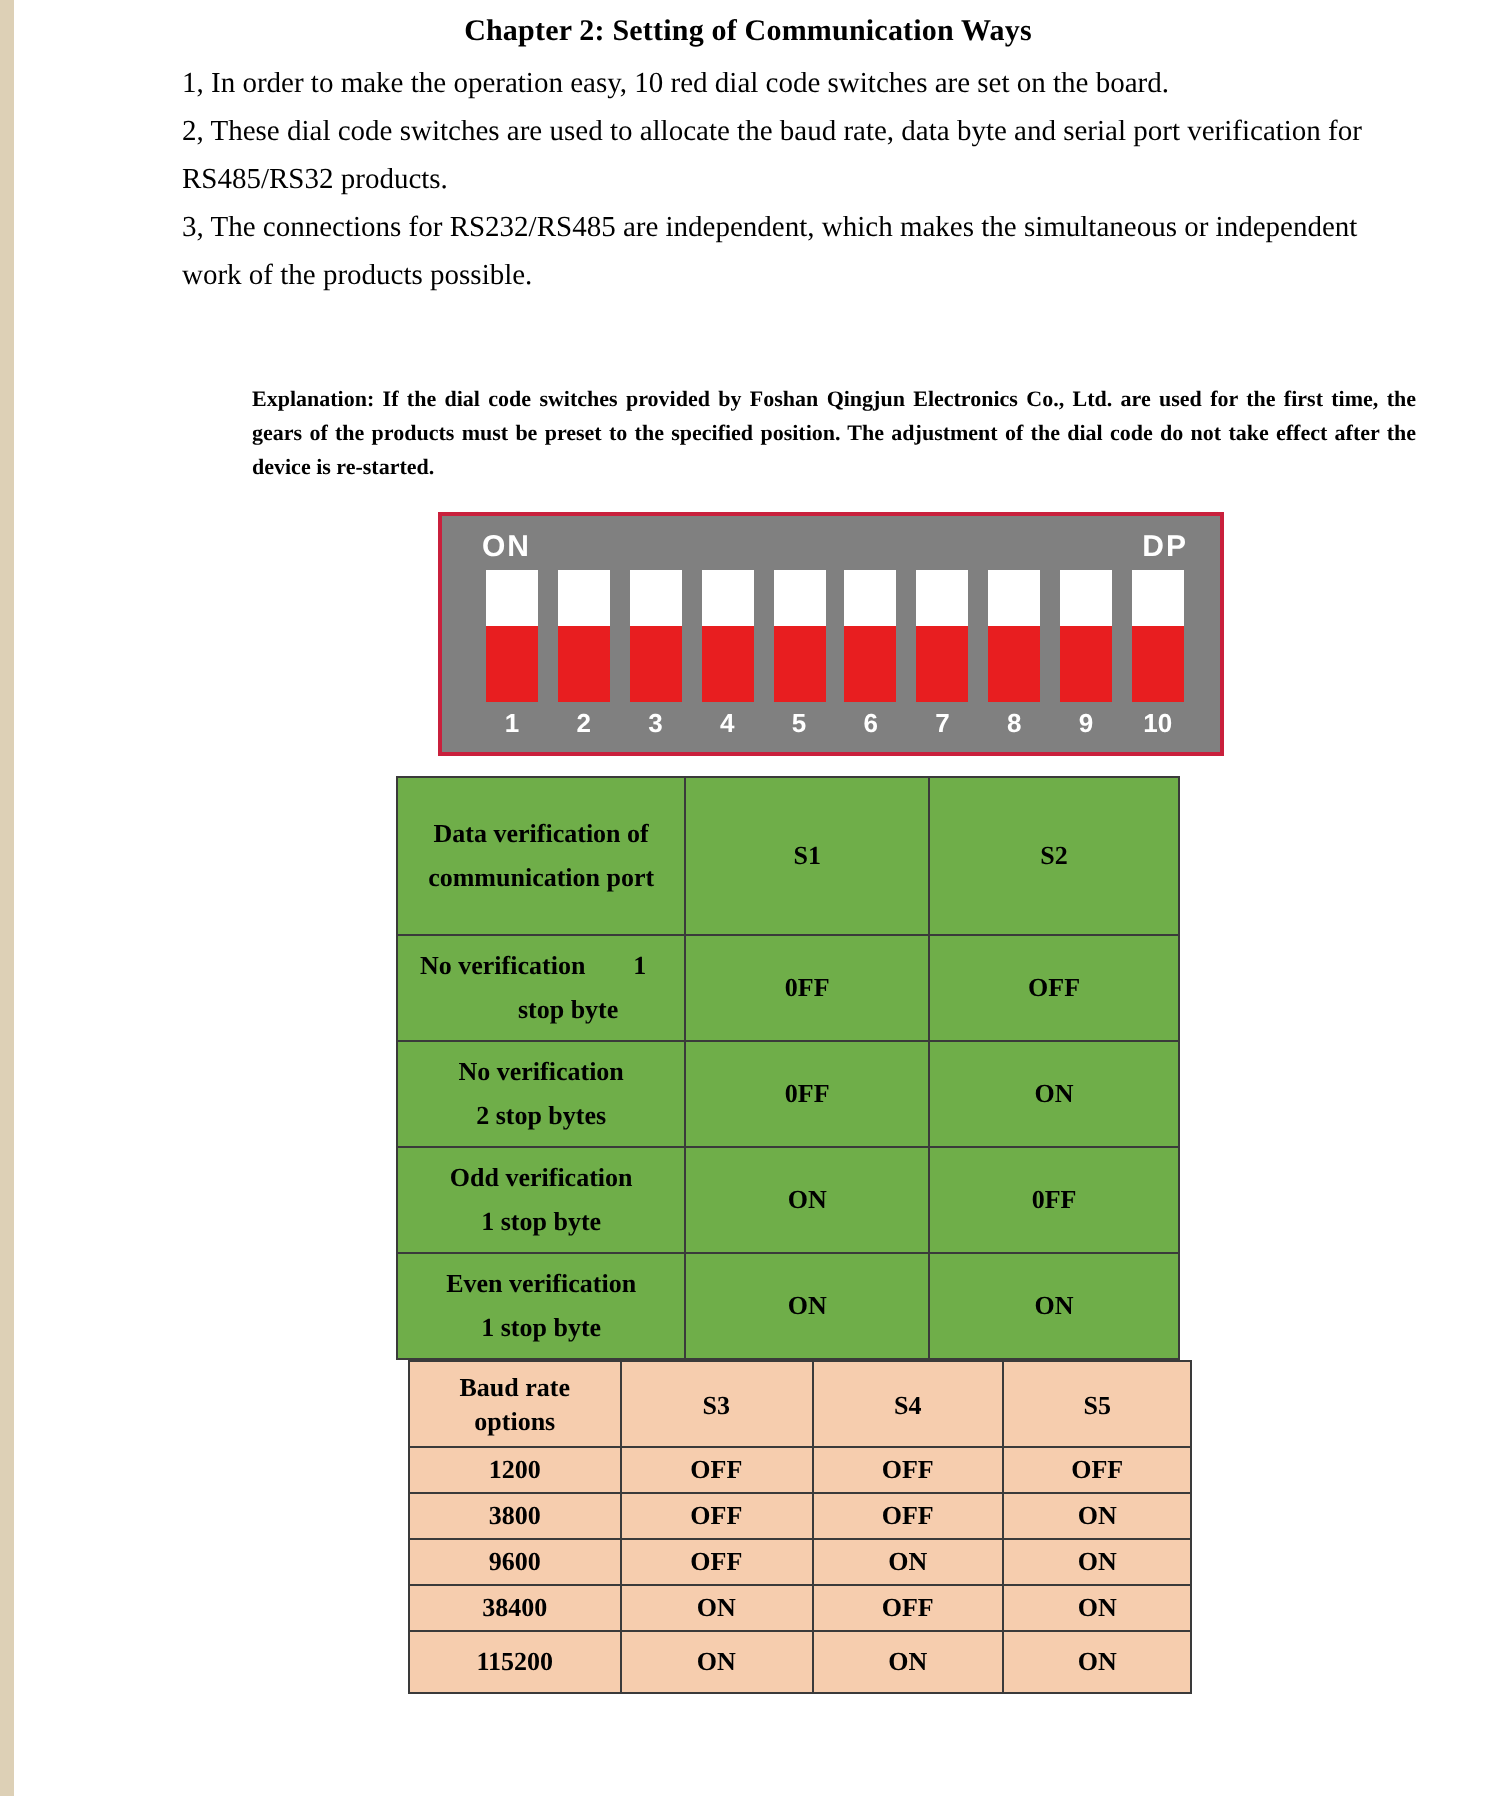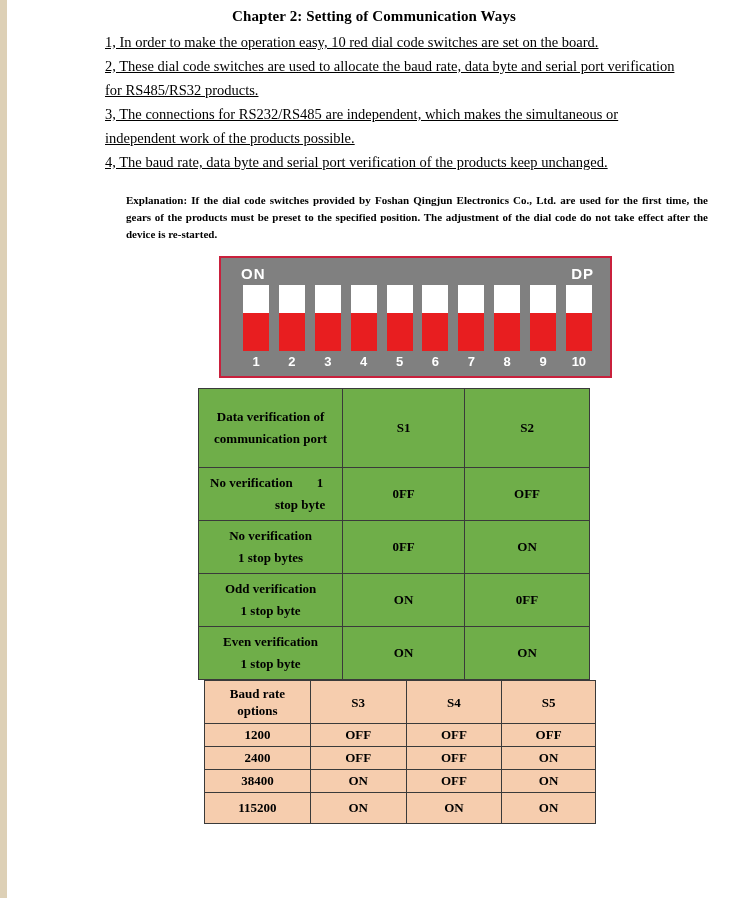--- a/index.html
+++ b/index.html
@@ -49,22 +49,21 @@
 
   .body-text {
     position: absolute;
     left: 88px;
     top: 30px;
     width: 600px;
     font-size: 14.5px;
     line-height: 24px;
   }
   .body-text p {
-    margin: 0 0 0 17px;
-    text-decoration: underline;
+    margin: 0 0 0 3px;
   }
 
   .explanation {
     position: absolute;
     left: 126px;
     top: 192px;
     width: 582px;
     font-size: 11px;
     font-weight: bold;
     line-height: 17px;
@@ -170,21 +169,21 @@
   }
   #verification-table td.col-label {
     width: 143px;
     margin-left: 11px;
   }
   #verification-table td.col-s1 { width: 123px; }
   #verification-table td.col-s2 { width: 126px; }
   #verification-table tr.hdr td { height: 76px; }
 
   .lbl-two-line { display: block; }
-  .lbl-right { display: block; text-align: right; padding-right: 16px; }
+  .lbl-right { display: block; text-align: right; padding-right: 32px; }
   .lbl-spread {
     display: flex;
     justify-content: space-between;
     padding: 0 18px 0 10px;
   }
 
   
   #baud-table {
     left: 204px;
     top: 680px;
@@ -212,21 +211,20 @@
 <div class="page-edge-strip"></div>
 
 <div class="page">
 
   <div class="chapter-title">Chapter 2: Setting of Communication Ways</div>
 
   <div class="body-text">
     <p>1, In order to make the operation easy, 10 red dial code switches are set on the board.</p>
     <p>2, These dial code switches are used to allocate the baud rate, data byte and serial port verification for RS485/RS32 products.</p>
     <p>3, The connections for RS232/RS485 are independent, which makes the simultaneous or independent work of the products possible.</p>
-    <p>4, The baud rate, data byte and serial port verification of the products keep unchanged.</p>
   </div>
 
   <div class="explanation">Explanation: If the dial code switches provided by Foshan Qingjun Electronics Co., Ltd. are used for the first time, the gears of the products must be preset to the specified position. The adjustment of the dial code do not take effect after the device is re-started.</div>
 
   <div class="dip-wrap">
     <div class="dip-label-on">ON</div>
     <div class="dip-label-dp">DP</div>
 
     <div class="dip-switches">
       <div class="dip-switch">
@@ -304,21 +302,21 @@
           </span>
           <span class="lbl-right">stop byte</span>
         </td>
         <td class="col-s1">0FF</td>
         <td class="col-s2">OFF</td>
       </tr>
 
       <tr>
         <td class="col-label">
           <span class="lbl-two-line">No verification</span>
-          <span class="lbl-two-line">1 stop bytes</span>
+          <span class="lbl-two-line">2 stop bytes</span>
         </td>
         <td class="col-s1">0FF</td>
         <td class="col-s2">ON</td>
       </tr>
 
       <tr>
         <td class="col-label">
           <span class="lbl-two-line">Odd verification</span>
           <span class="lbl-two-line">1 stop byte</span>
         </td>
@@ -349,23 +347,29 @@
         <td class="c3">S5</td>
       </tr>
 
       <tr>
         <td class="c0">1200</td>
         <td class="c1">OFF</td>
         <td class="c2">OFF</td>
         <td class="c3">OFF</td>
       </tr>
       <tr>
-        <td class="c0">2400</td>
+        <td class="c0">3800</td>
         <td class="c1">OFF</td>
         <td class="c2">OFF</td>
+        <td class="c3">ON</td>
+      </tr>
+      <tr>
+        <td class="c0">9600</td>
+        <td class="c1">OFF</td>
+        <td class="c2">ON</td>
         <td class="c3">ON</td>
       </tr>
       <tr>
         <td class="c0">38400</td>
         <td class="c1">ON</td>
         <td class="c2">OFF</td>
         <td class="c3">ON</td>
       </tr>
       <tr class="last">
         <td class="c0">115200</td>

